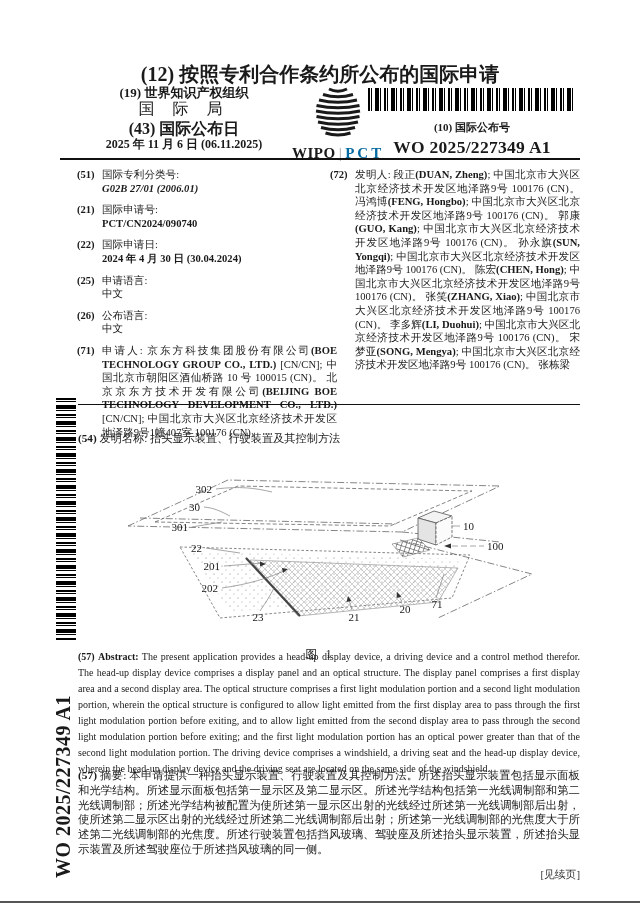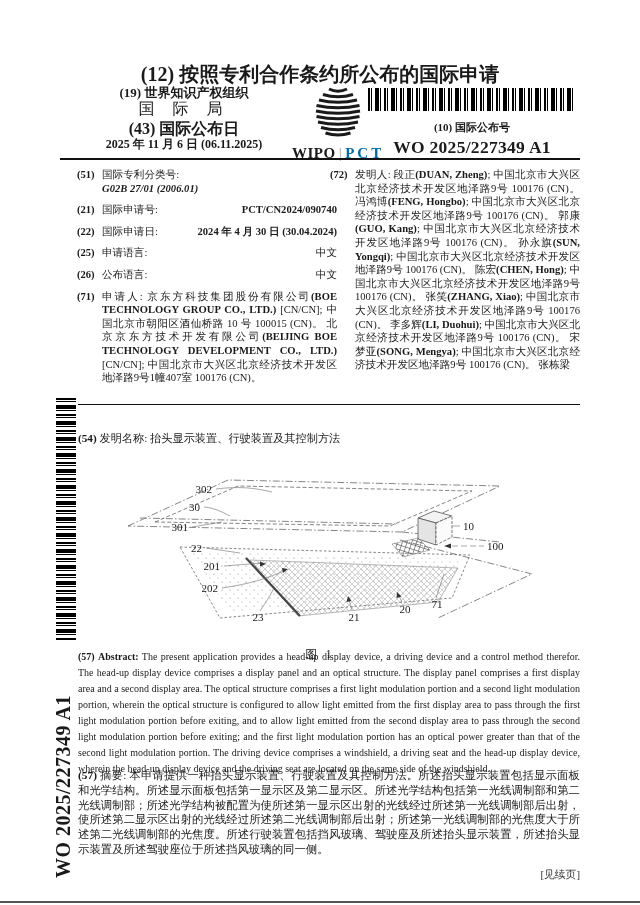--- a/index.html
+++ b/index.html
@@ -24,21 +24,21 @@
   .h10{font-size:11px;font-weight:bold;margin-top:9px;}
   .pubno{font-size:17.5px;font-weight:bold;margin-top:2px;letter-spacing:0.3px;}
   .rule-header{position:absolute;top:158px;left:60px;width:520px;height:2px;background:#111;}
   
   .bib{position:absolute;top:168px;font-size:10.6px;line-height:13.6px;}
   .bib-left{left:60px;width:260px;margin-left:17px;}
   .bib-right{left:330px;width:250px;}
   .bib-row{display:flex;margin-bottom:8px;}
   .bib-num{width:25px;flex:none;font-weight:bold;}
   .bib-body{flex:1;}
-  .sb{display:flex;justify-content:space-between;}
+  .sb{display:flex;justify-content:flex-start;flex-direction:column;}
   .just{text-align:justify;}
   .valb{font-weight:bold;}
   
   .rule-title{position:absolute;top:404px;left:78px;width:502px;height:1.4px;background:#111;}
   .title-en{position:absolute;top:411px;left:78px;width:502px;font-size:10.8px;}
   .title-zh{position:absolute;top:431px;left:78px;width:502px;font-size:11.2px;}
   
   .figure-wrap{position:absolute;top:452px;left:100px;width:440px;text-align:center;}
   .fig-caption{font-size:11.5px;margin-top:19px;letter-spacing:3px;}
   

